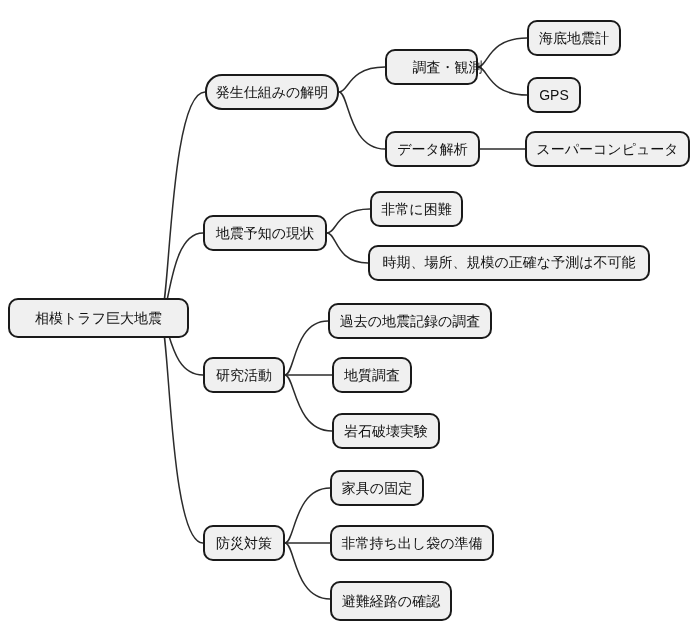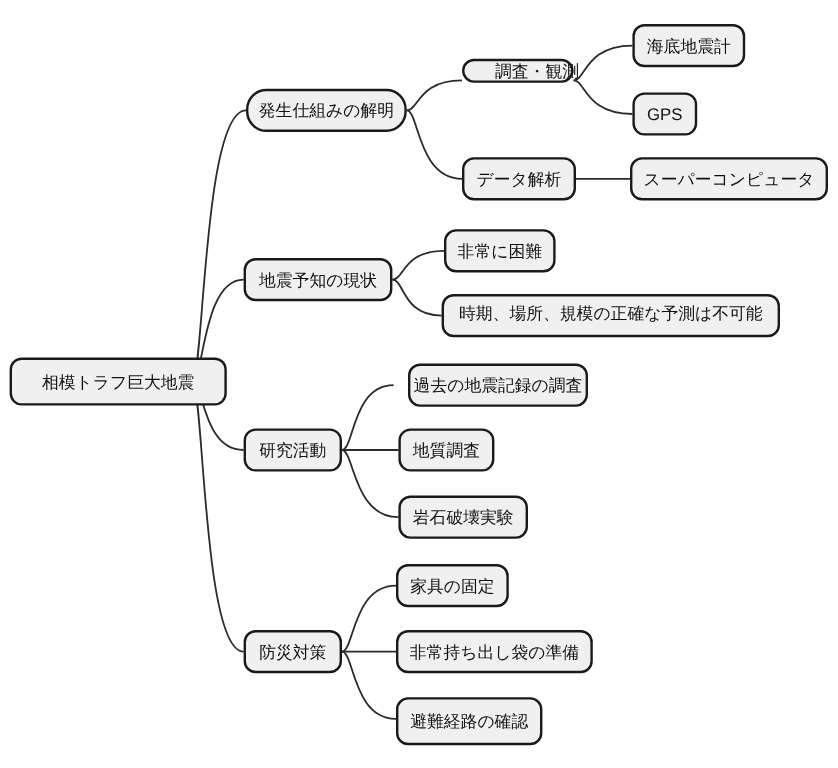--- a/index.html
+++ b/index.html
@@ -33,30 +33,30 @@
     justify-content: center;
     font-size: 14px;
     line-height: 18px;
     color: #111111;
     white-space: nowrap;
     padding: 0 4px;
   }
   
   #node-root {left:8px;   top:298px; width:181px; height:40px;}
   #node-b1   {left:205px; top:74px;  width:134px; height:36px;border-radius:17px;}
-  #node-c11  {left:385px; top:49px;  width:93px;  height:20px;padding-left:36px;}
+  #node-c11  {left:385px; top:49px;  width:93px;  height:36px;padding-left:36px;}
   #node-d111 {left:527px; top:20px;  width:94px;  height:36px;}
   #node-d112 {left:527px; top:77px;  width:54px;  height:36px;}
   #node-c12  {left:385px; top:131px; width:95px;  height:36px;}
   #node-d121 {left:525px; top:131px; width:165px; height:36px;}
   #node-b2   {left:203px; top:215px; width:124px; height:36px;}
   #node-c21  {left:370px; top:191px; width:93px;  height:36px;}
   #node-c22  {left:368px; top:245px; width:282px; height:36px;font-family:Liberation Mono, monospace;}
   #node-b3   {left:203px; top:357px; width:82px;  height:36px;}
-  #node-c31  {left:340px; top:303px; width:150px; height:36px;text-align:right;}
+  #node-c31  {left:328px; top:303px; width:164px; height:36px;text-align:right;}
   #node-c32  {left:332px; top:357px; width:80px;  height:36px;}
   #node-c33  {left:332px; top:413px; width:108px; height:36px;}
   #node-b4   {left:203px; top:525px; width:82px;  height:36px;}
   #node-c41  {left:330px; top:470px; width:94px;  height:36px;}
   #node-c42  {left:330px; top:525px; width:164px; height:36px;}
   #node-c43  {left:330px; top:581px; width:122px; height:40px;}
 </style>
 </head>
 <body>
 

